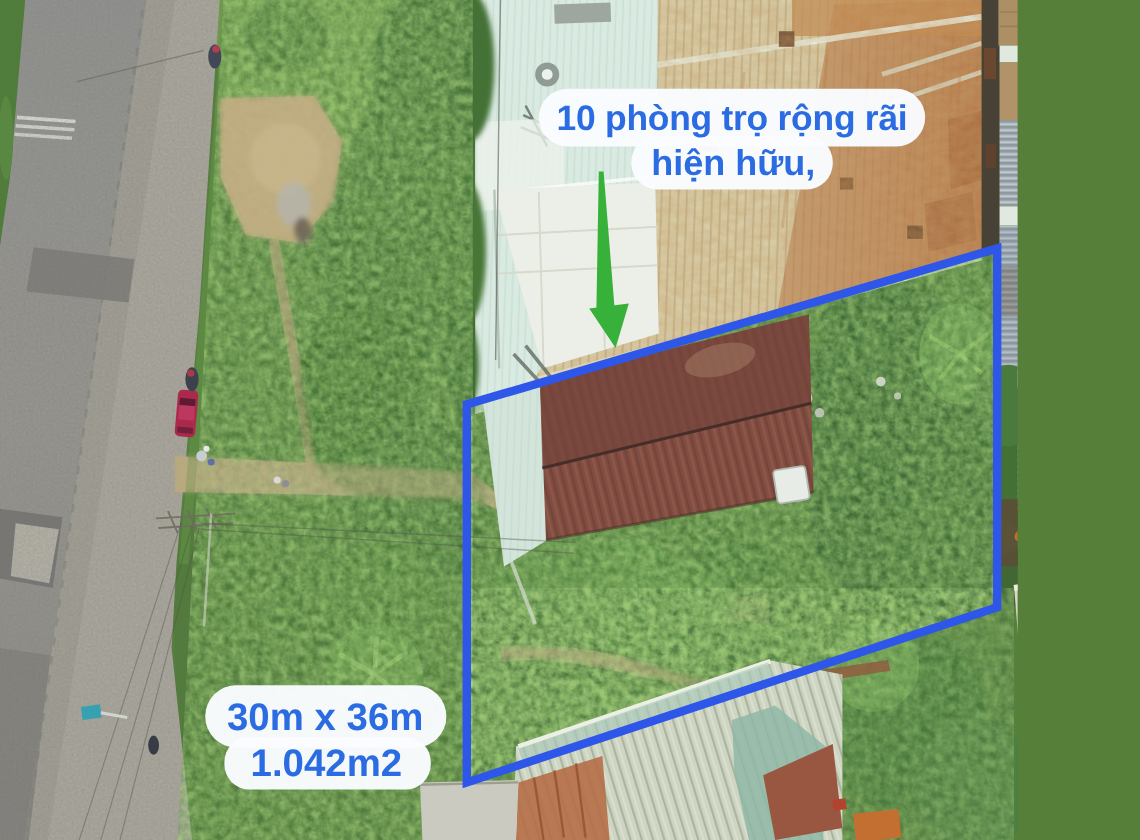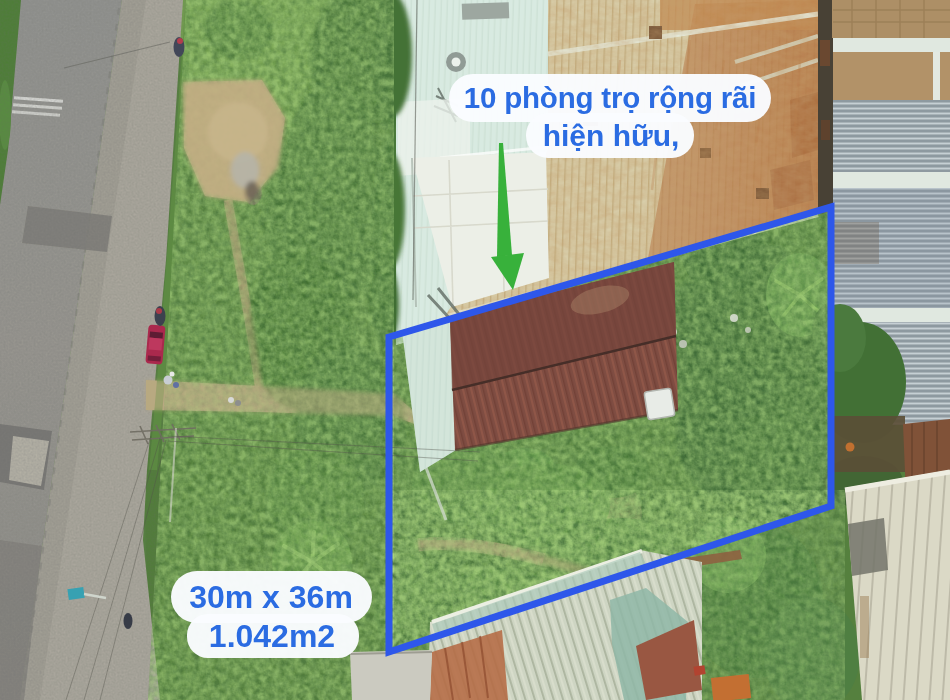--- a/index.html
+++ b/index.html
@@ -1,16 +1,16 @@
 <!DOCTYPE html>
 <html><head>
 <meta charset="utf-8">
 <style>
 html,body{margin:0;padding:0;background:#567f3a;}
-#stage{width:950px;height:700px;overflow:hidden;position:relative;font-family:"Liberation Sans", sans-serif;}
+#stage{width:848px;height:700px;overflow:hidden;position:relative;font-family:"Liberation Sans", sans-serif;}
 </style>
 </head>
 <body>
 <div id="stage">
 <svg width="950" height="700" viewBox="0 0 950 700">
 <defs>
 <linearGradient id="roadg" x1="0" y1="0" x2="0" y2="1">
  <stop offset="0" stop-color="#8f8f8c"></stop>
           <stop offset="0.5" stop-color="#95928c"></stop>
           <stop offset="1" stop-color="#8a8884"></stop>

